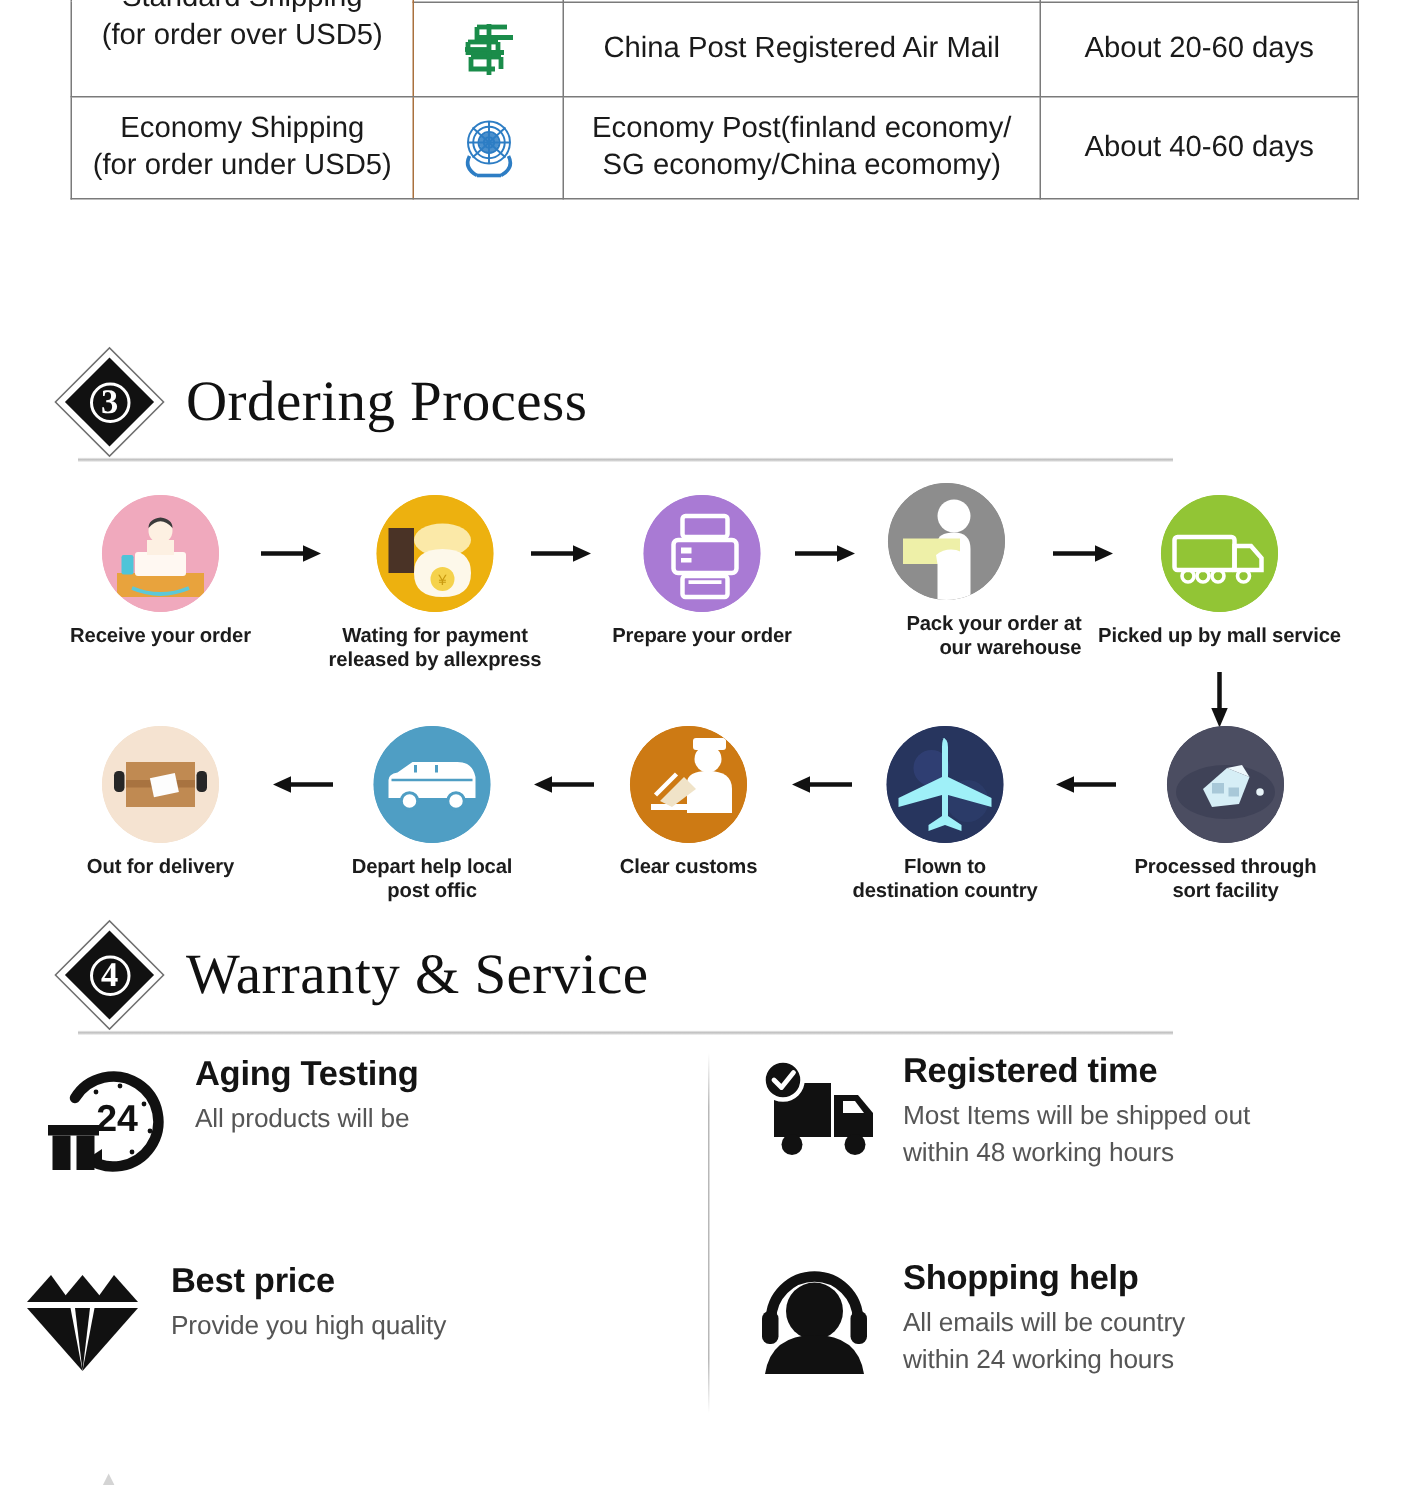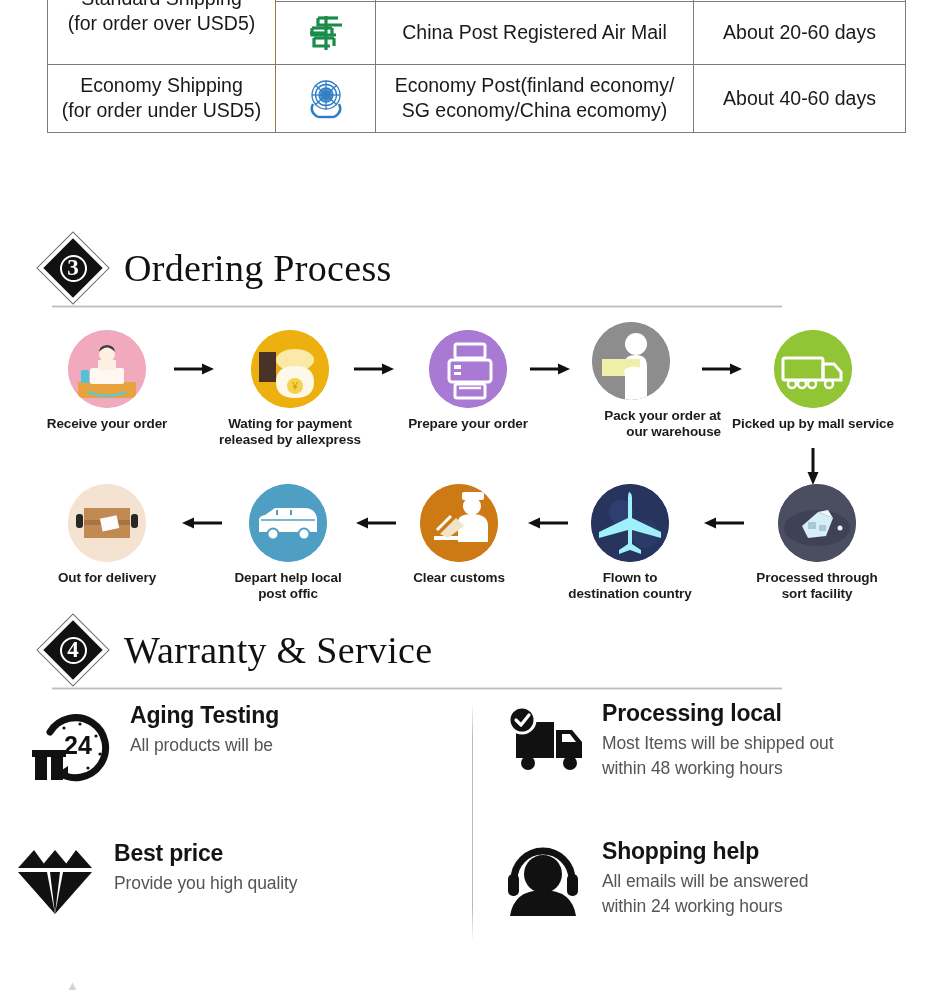--- a/index.html
+++ b/index.html
@@ -523,21 +523,21 @@
       <rect x="16" y="18" width="38" height="36" fill="#111"></rect>
       <path d="M56 26 H72 L82 38 V54 H56Z" fill="#111"></path>
       <path d="M62 30 H70 L76 38 H62Z" fill="#ffffff"></path>
       <circle cx="28" cy="59" r="7" fill="#111"></circle>
       <circle cx="70" cy="59" r="7" fill="#111"></circle>
       <circle cx="22" cy="16" r="13" fill="#111" stroke="#ffffff" stroke-width="3"></circle>
       <path d="M16 16 L21 21 L29 11" stroke="#ffffff" stroke-width="3.2" fill="none" stroke-linecap="round" stroke-linejoin="round"></path>
     </svg>
   </div>
   <div class="feat-text">
-    <div class="feat-title">Processing local</div>
+    <div class="feat-title">Registered time</div>
     <div class="feat-desc">
       <div>Most Items will be shipped out</div>
       <div>within 48 working hours</div>
     </div>
   </div>
 </div>
 
 <div class="feat" style="left:12px; top:840px; width:430px;">
   <div class="feat-icon">
     <svg width="86" height="74" viewBox="0 0 86 74">
@@ -563,19 +563,19 @@
       <path d="M14 38 A29 29 0 0 1 72 38" stroke="#111" stroke-width="7" fill="none"></path>
       <rect x="8" y="32" width="11" height="22" rx="5" fill="#111"></rect>
       <rect x="67" y="32" width="11" height="22" rx="5" fill="#111"></rect>
       <circle cx="43" cy="32" r="19" fill="#111"></circle>
       <path d="M10 74 Q14 48 43 48 Q72 48 76 74Z" fill="#111"></path>
     </svg>
   </div>
   <div class="feat-text">
     <div class="feat-title">Shopping help</div>
     <div class="feat-desc">
-      <div>All emails will be answered</div>
+      <div>All emails will be country</div>
       <div>within 24 working hours</div>
     </div>
   </div>
 </div>
 
 <div class="footer-mark">▲</div>
 
 </body></html>

